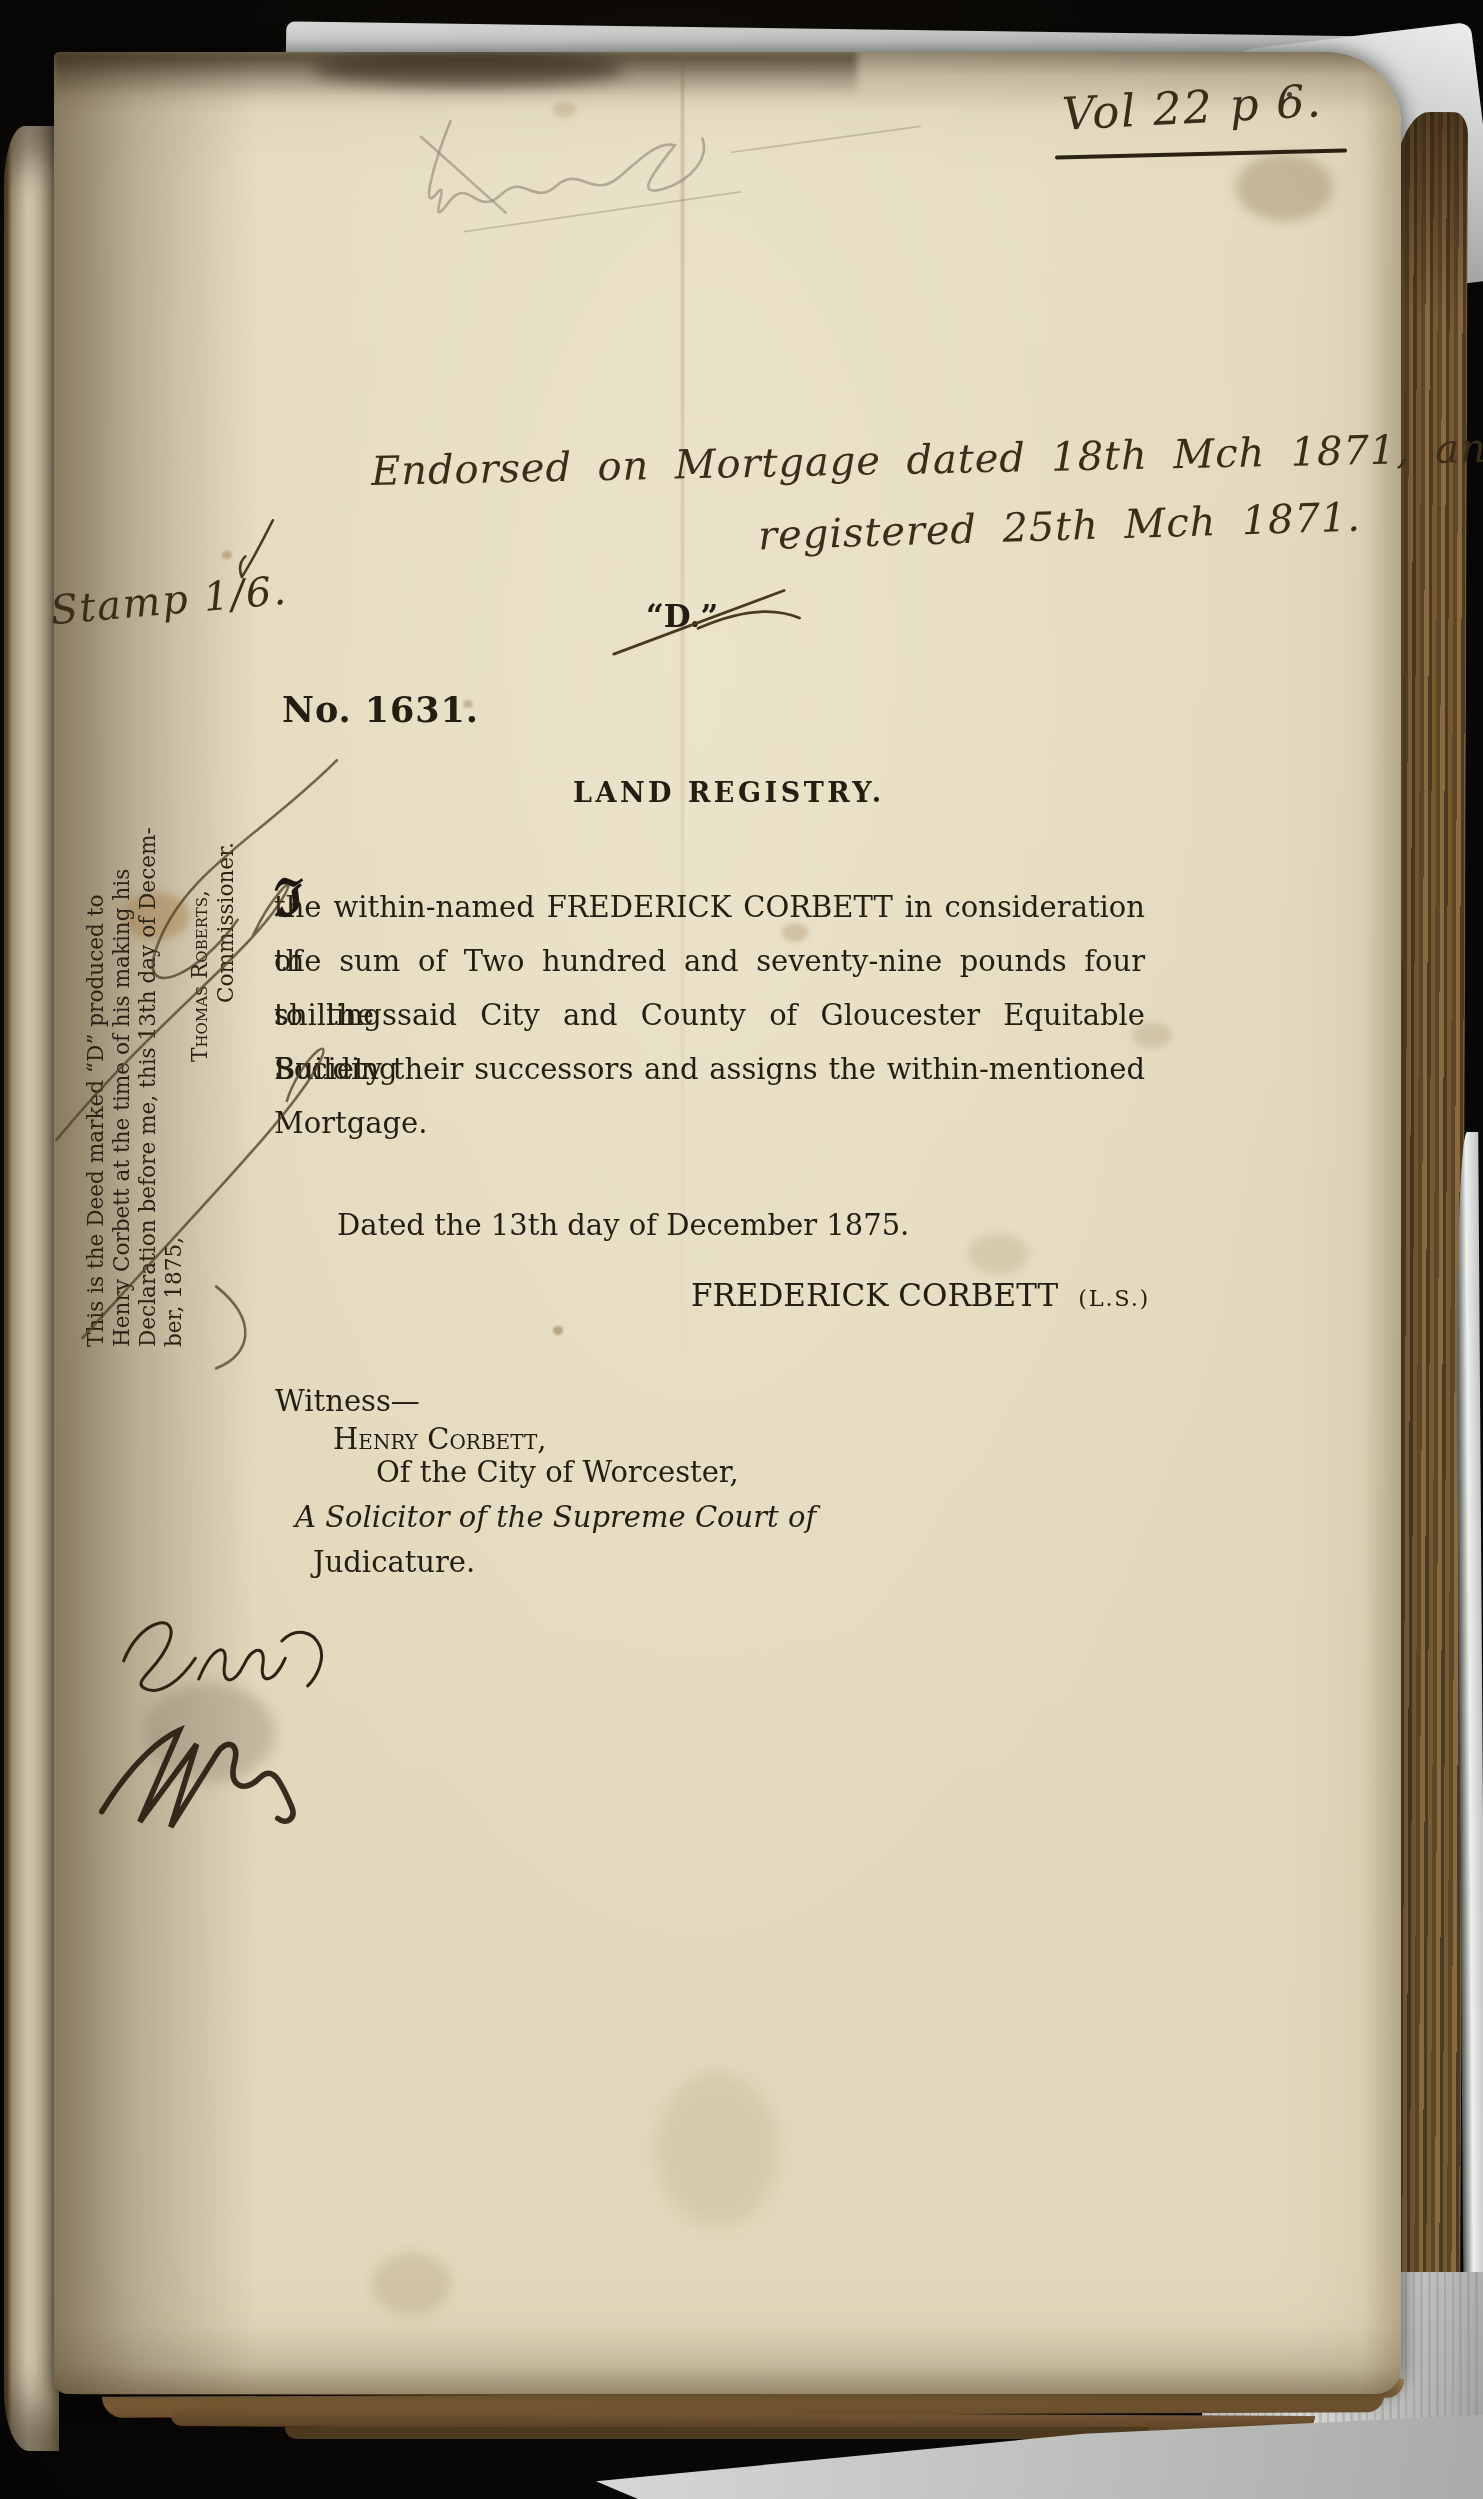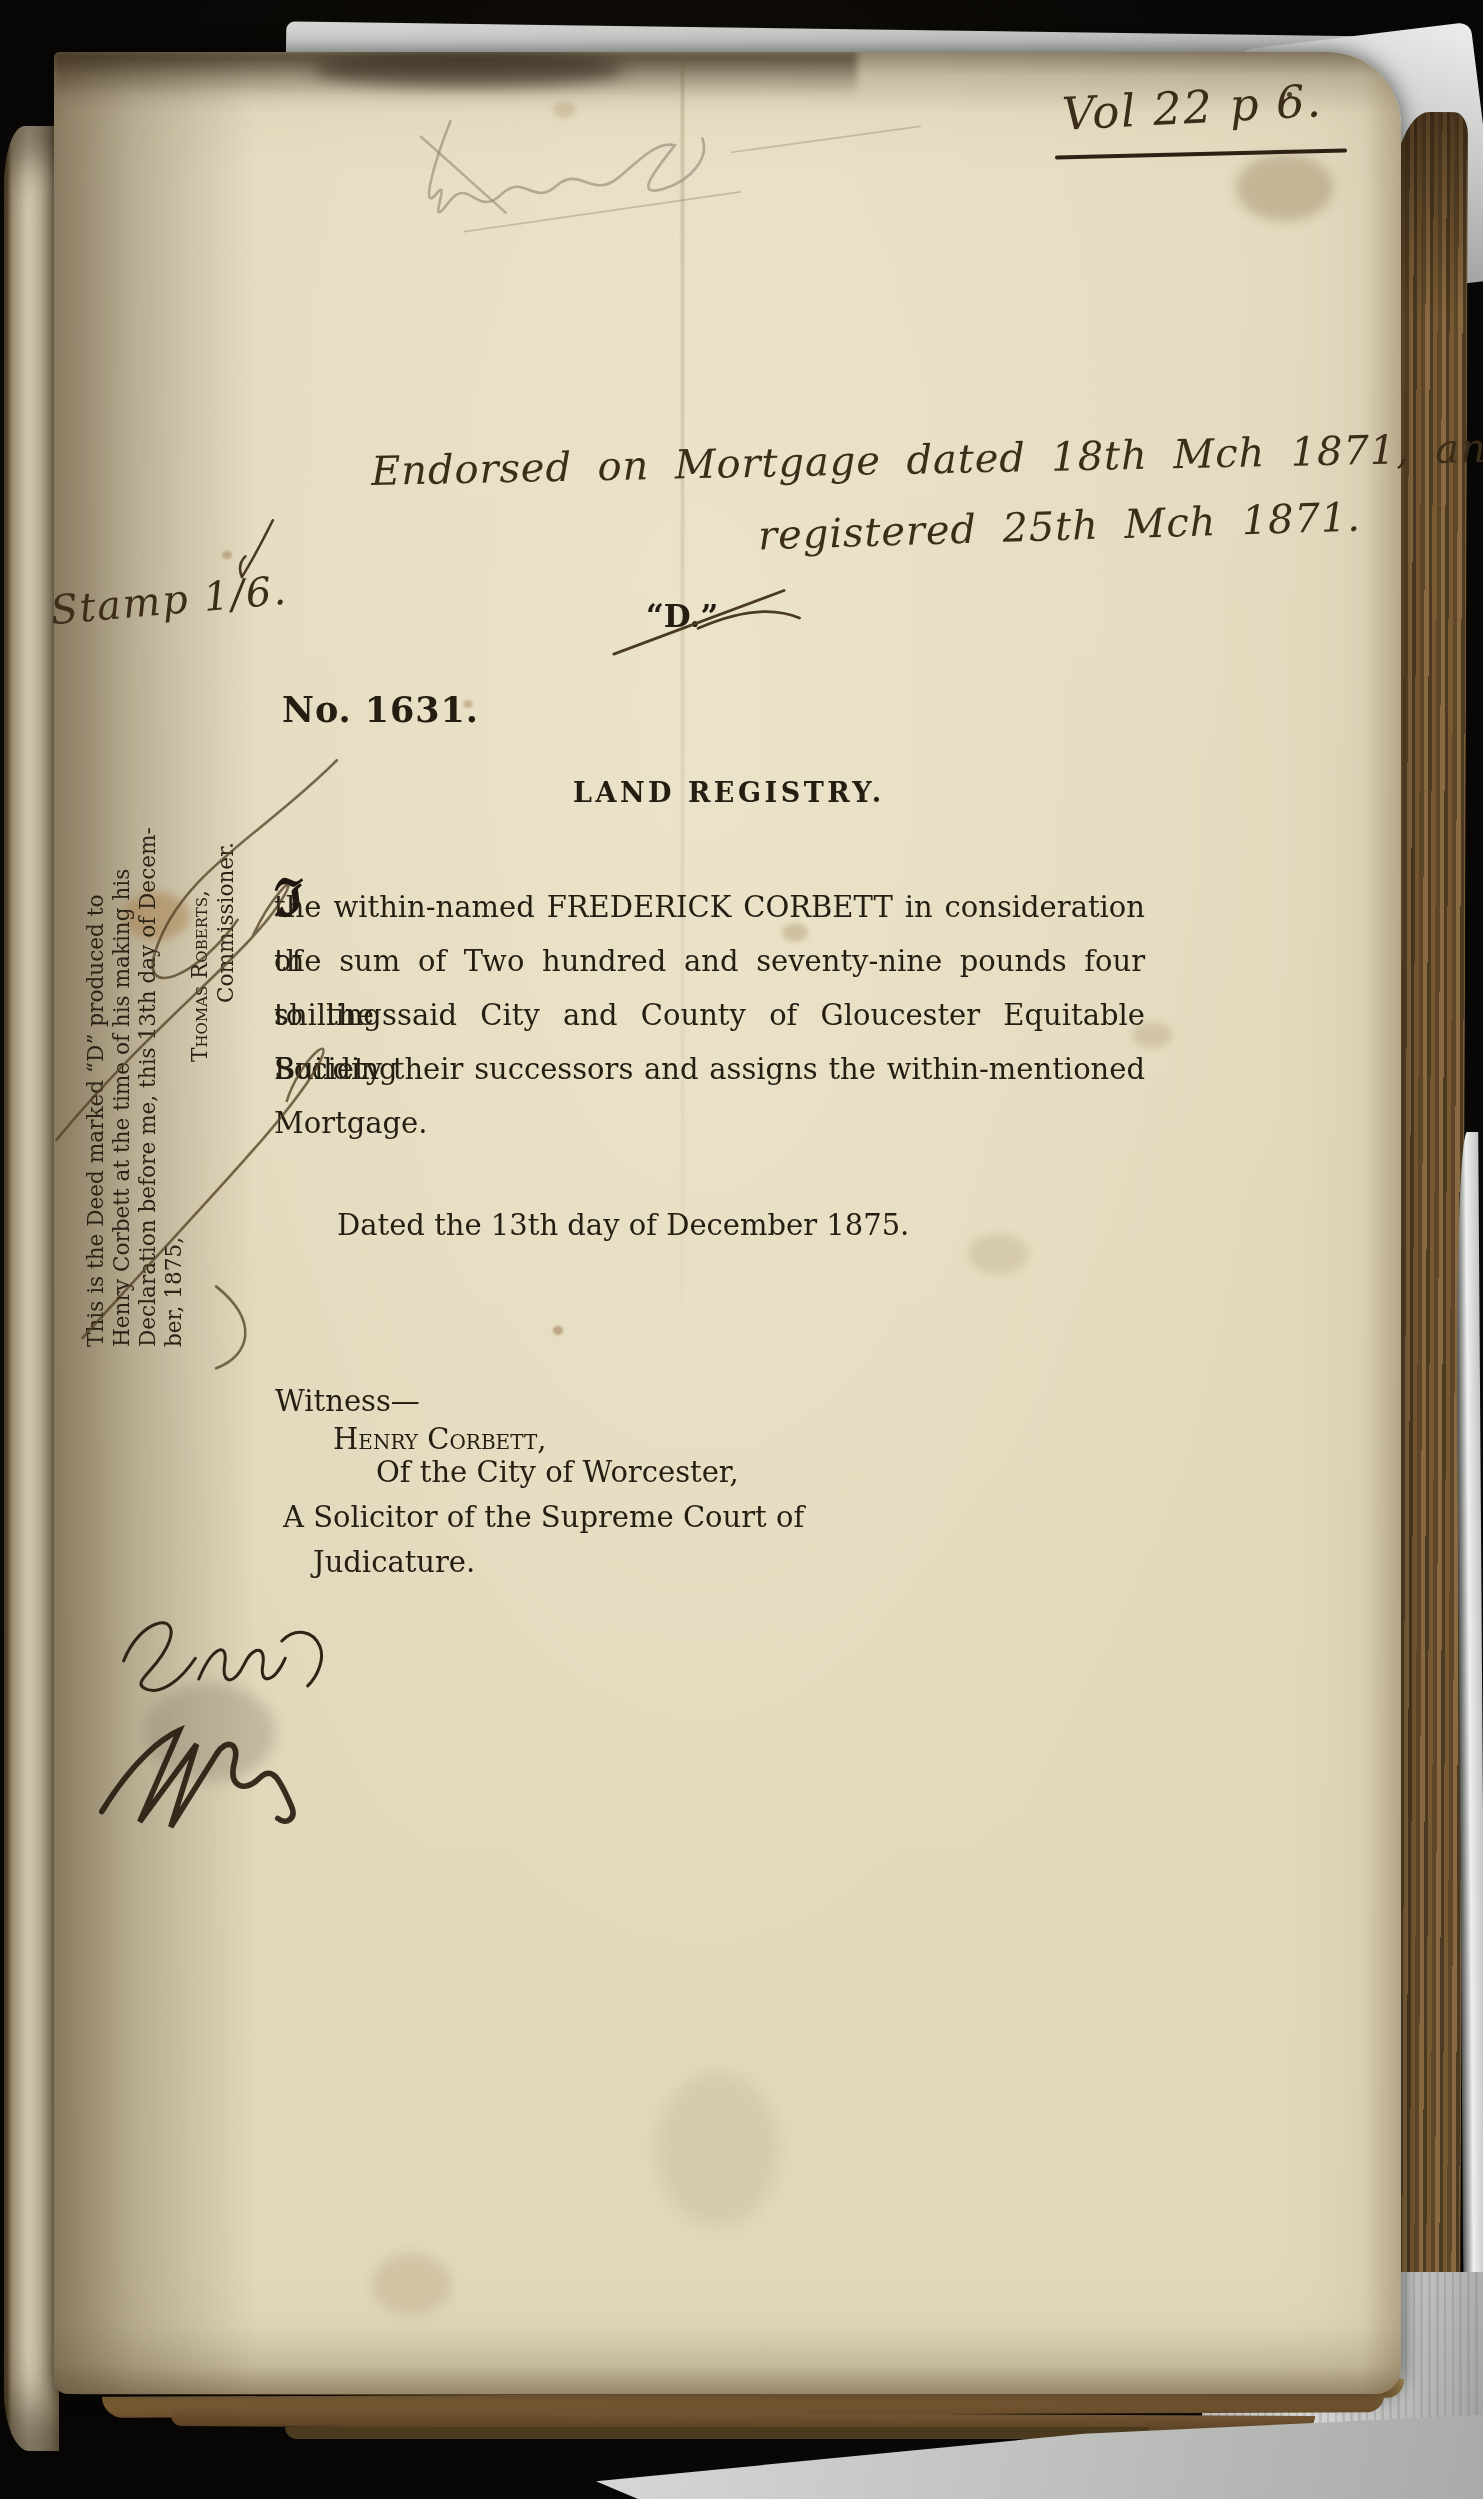--- a/index.html
+++ b/index.html
@@ -169,25 +169,29 @@
         <span class="initial">ℑ</span>
         <span>the within-named FREDERICK CORBETT in consideration of</span>
       </div>
     <div class="bodyline">the sum of Two hundred and seventy-nine pounds four shillings</div>
     <div class="bodyline">to the said City and County of Gloucester Equitable Building</div>
     <div class="bodyline">Society their successors and assigns the within-mentioned Mortgage.</div>
   </div>
 
   <div class="print t34" style="left:337px;top:1208px;">Dated the 13th day of December 1875.</div>
 
+  <div class="print sig" style="left:691px;top:1277px;">
+    <span style="position:static;">FREDERICK CORBETT</span>
+    <span class="seal" style="position:static;margin-left:10.4px;">(L.S.)</span>
+  </div>
 
   <div class="print t34" style="left:275px;top:1365px;margin-top:19px;">Witness—</div>
   <div class="print t34 sc" style="left:333px;top:1410px;margin-top:12px;">Henry Corbett,</div>
   <div class="print t34" style="left:376px;top:1455px;">Of the City of Worcester,</div>
-  <div class="print t34" style="left:283px;top:1500px;">A Solicitor of the Supreme Court of</div>
+  <div class="print t34" style="left:295px;top:1500px;font-style:italic;">A Solicitor of the Supreme Court of</div>
   <div class="print t34" style="left:313px;top:1545px;">Judicature.</div>
 
   <div class="mn-wrap">
     <div class="mn-inner">
       <div>This is the Deed marked “D” produced to</div>
       <div>Henry Corbett at the time of his making his</div>
       <div>Declaration before me, this 13th day of Decem-</div>
       <div>ber, 1875,</div>
       <div class="mn-sig1 sc">Thomas Roberts,</div>
       <div class="mn-sig2">Commissioner.</div>

